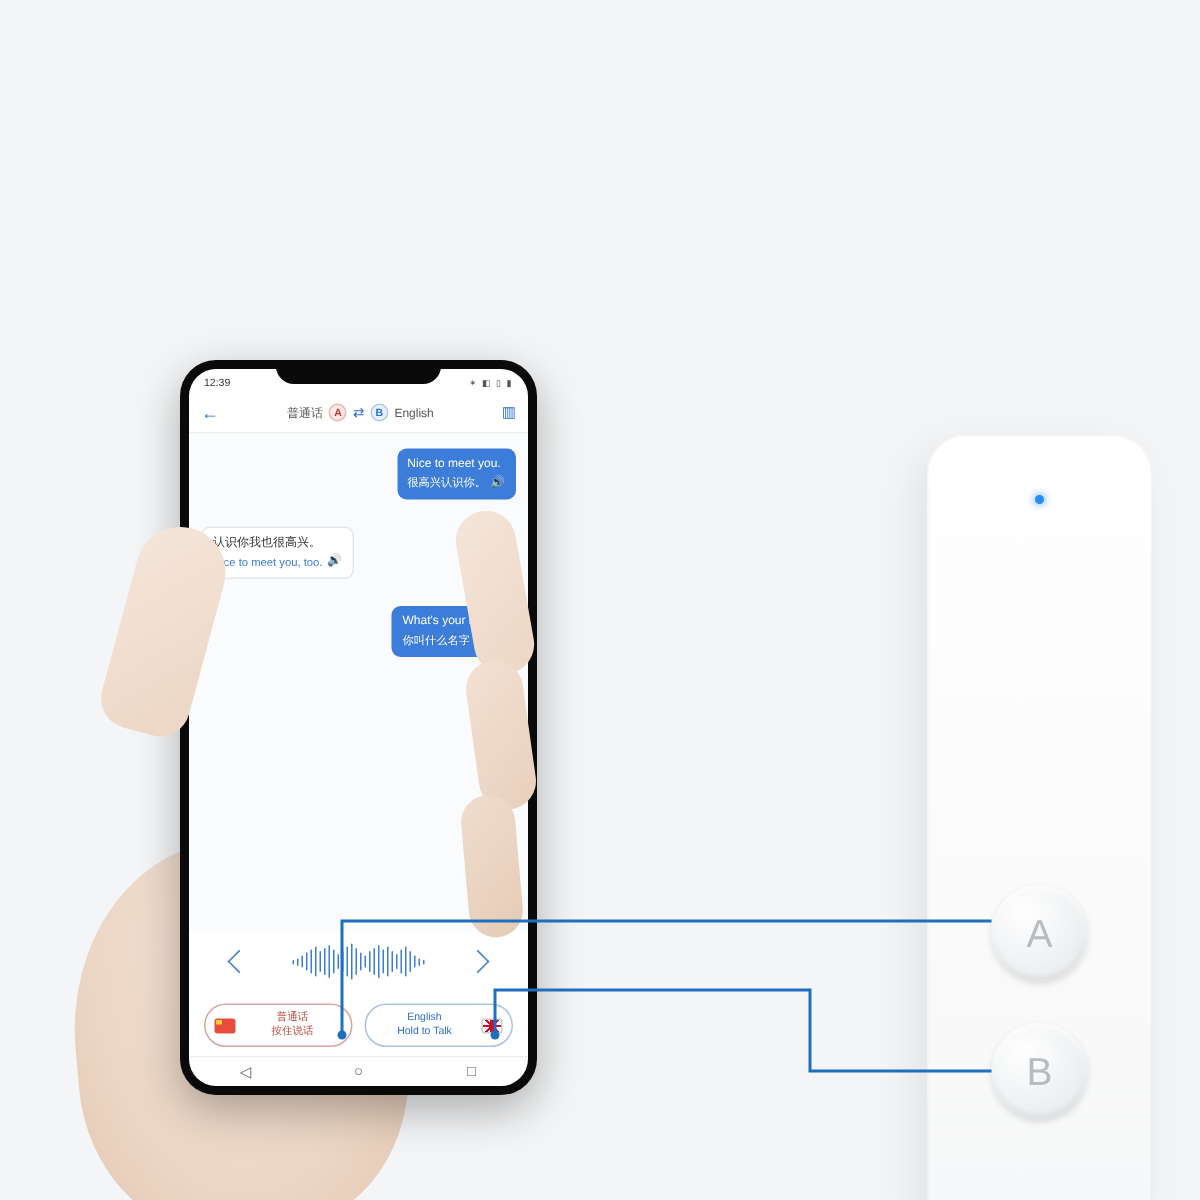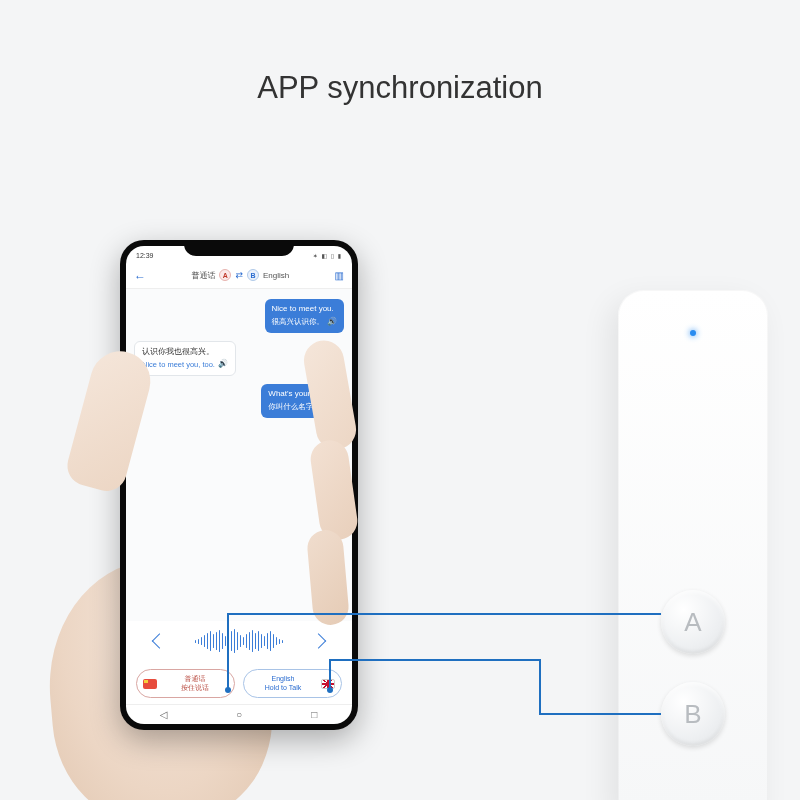--- a/index.html
+++ b/index.html
@@ -156,21 +156,21 @@
   .chipA { background:#fbe9e9; color:#c0392b; border:1px solid #e8b4b0;}
   .chipB { background:#e9f0fb; color:#2a6cd0; border:1px solid #b0c9e8;}
   .swap { font-size: 9px; color:#2a6cd0; }
   .bookicon { color:#2a6cd0; font-size:10px; }
   .chat {
     flex: 1;
     background: #fafbfc;
     padding: 10px 8px;
     display: flex;
     flex-direction: column;
-    gap: 8px;
+    gap: 18px;
     font-size: 8px;
   }
   .bubble {
     max-width: 70%;
     padding: 5px 7px;
     border-radius: 6px;
     line-height: 1.35;
   }
   .bubble .l1 { font-size: 8px; margin-bottom:2px;}
   .bubble .l2 { font-size: 7.5px; display:flex; align-items:center; gap:3px;}
@@ -299,21 +299,20 @@
     position: absolute;
     inset: 0;
     pointer-events: none;
     z-index: 5;
   }
 </style>
 </head>
 <body>
 
 <div class="heading">
-  <h1 class="title">APP synchronization</h1>
 </div>
 
 <div class="hand"></div>
 <div class="thumb"></div>
 <div class="finger1"></div>
 <div class="finger2"></div>
 <div class="finger3"></div>
 
 <div class="phone">
   <div class="notch"></div>

